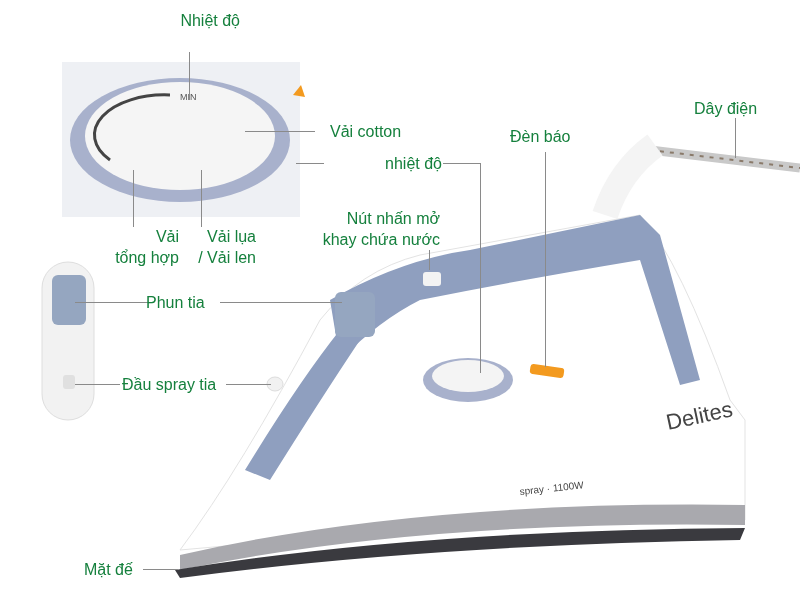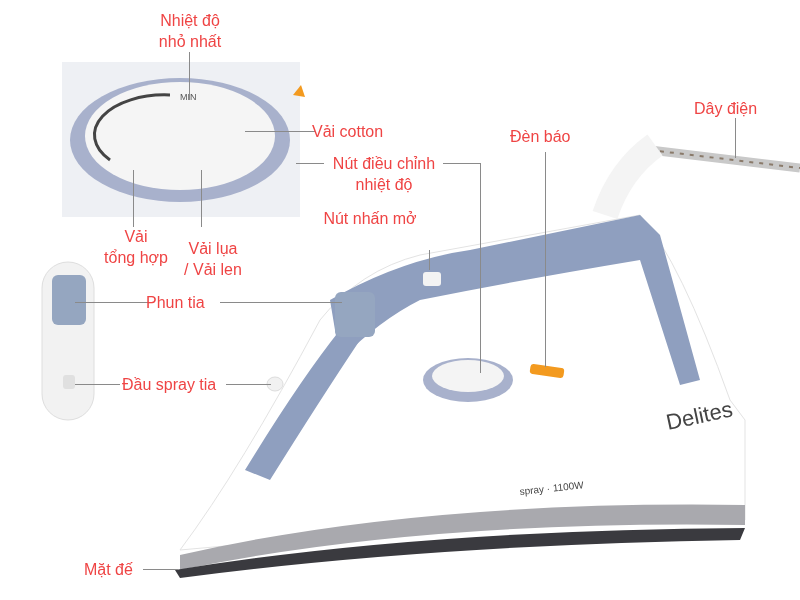--- a/index.html
+++ b/index.html
@@ -1,18 +1,18 @@
 <!DOCTYPE html>
 <html><head>
   <meta charset="utf-8">
   <style>
     html, body { margin:0; padding:0; }
     body { width:800px; height:600px; background:#ffffff; position:relative; overflow:hidden;
            font-family:"Liberation Sans", "DejaVu Sans", sans-serif; }
-    .label { position:absolute; color:#ef4444; font-size:16px; line-height:21px; text-align:center; white-space:nowrap; }
+    .label { position:absolute; color:#15803d; font-size:16px; line-height:21px; text-align:right; white-space:nowrap; }
     .line { position:absolute; background:#8a8a8a; }
     svg { position:absolute; left:0; top:0; }
   </style>
 </head>
 <body>
 
 <svg width="800" height="600">
 
   <rect x="62" y="62" width="238" height="155" fill="#eef0f4"></rect>
   <ellipse cx="180" cy="140" rx="110" ry="62" fill="#a8b1cc"></ellipse>
@@ -59,35 +59,34 @@
 <div class="line" style="left:545px;top:152px;width:1px;height:215px"></div>
 <div class="line" style="left:735px;top:118px;width:1px;height:40px"></div>
 <div class="line" style="left:75px;top:302px;width:75px;height:1px"></div>
 <div class="line" style="left:220px;top:302px;width:122px;height:1px"></div>
 <div class="line" style="left:75px;top:384px;width:45px;height:1px"></div>
 <div class="line" style="left:226px;top:384px;width:45px;height:1px"></div>
 <div class="line" style="left:143px;top:569px;width:35px;height:1px"></div>
 
 <div class="label" style="left:140px;top:10px;width:100px">
   <div>Nhiệt độ</div>
-  <div>nhỏ nhất</div>
 </div>
-<div class="label" style="left:312px;top:121px">Vải cotton</div>
+<div class="label" style="left:330px;top:121px">Vải cotton</div>
 <div class="label" style="left:326px;top:153px;width:116px">
-  <div>Nút điều chỉnh</div>
   <div>nhiệt độ</div>
 </div>
 <div class="label" style="left:93px;top:226px;width:86px">
   <div>Vải</div>
   <div>tổng hợp</div>
 </div>
-<div class="label" style="left:170px;top:238px;width:86px">
+<div class="label" style="left:170px;top:226px;width:86px">
   <div>Vải lụa</div>
   <div>/ Vải len</div>
 </div>
 <div class="label" style="left:300px;top:208px;width:140px">
   <div>Nút nhấn mở</div>
+  <div>khay chứa nước</div>
 </div>
 <div class="label" style="left:510px;top:126px">Đèn báo</div>
 <div class="label" style="left:694px;top:98px">Dây điện</div>
 <div class="label" style="left:146px;top:292px">Phun tia</div>
 <div class="label" style="left:122px;top:374px">Đầu spray tia</div>
 <div class="label" style="left:84px;top:559px">Mặt đế</div>
 
 </body></html>

